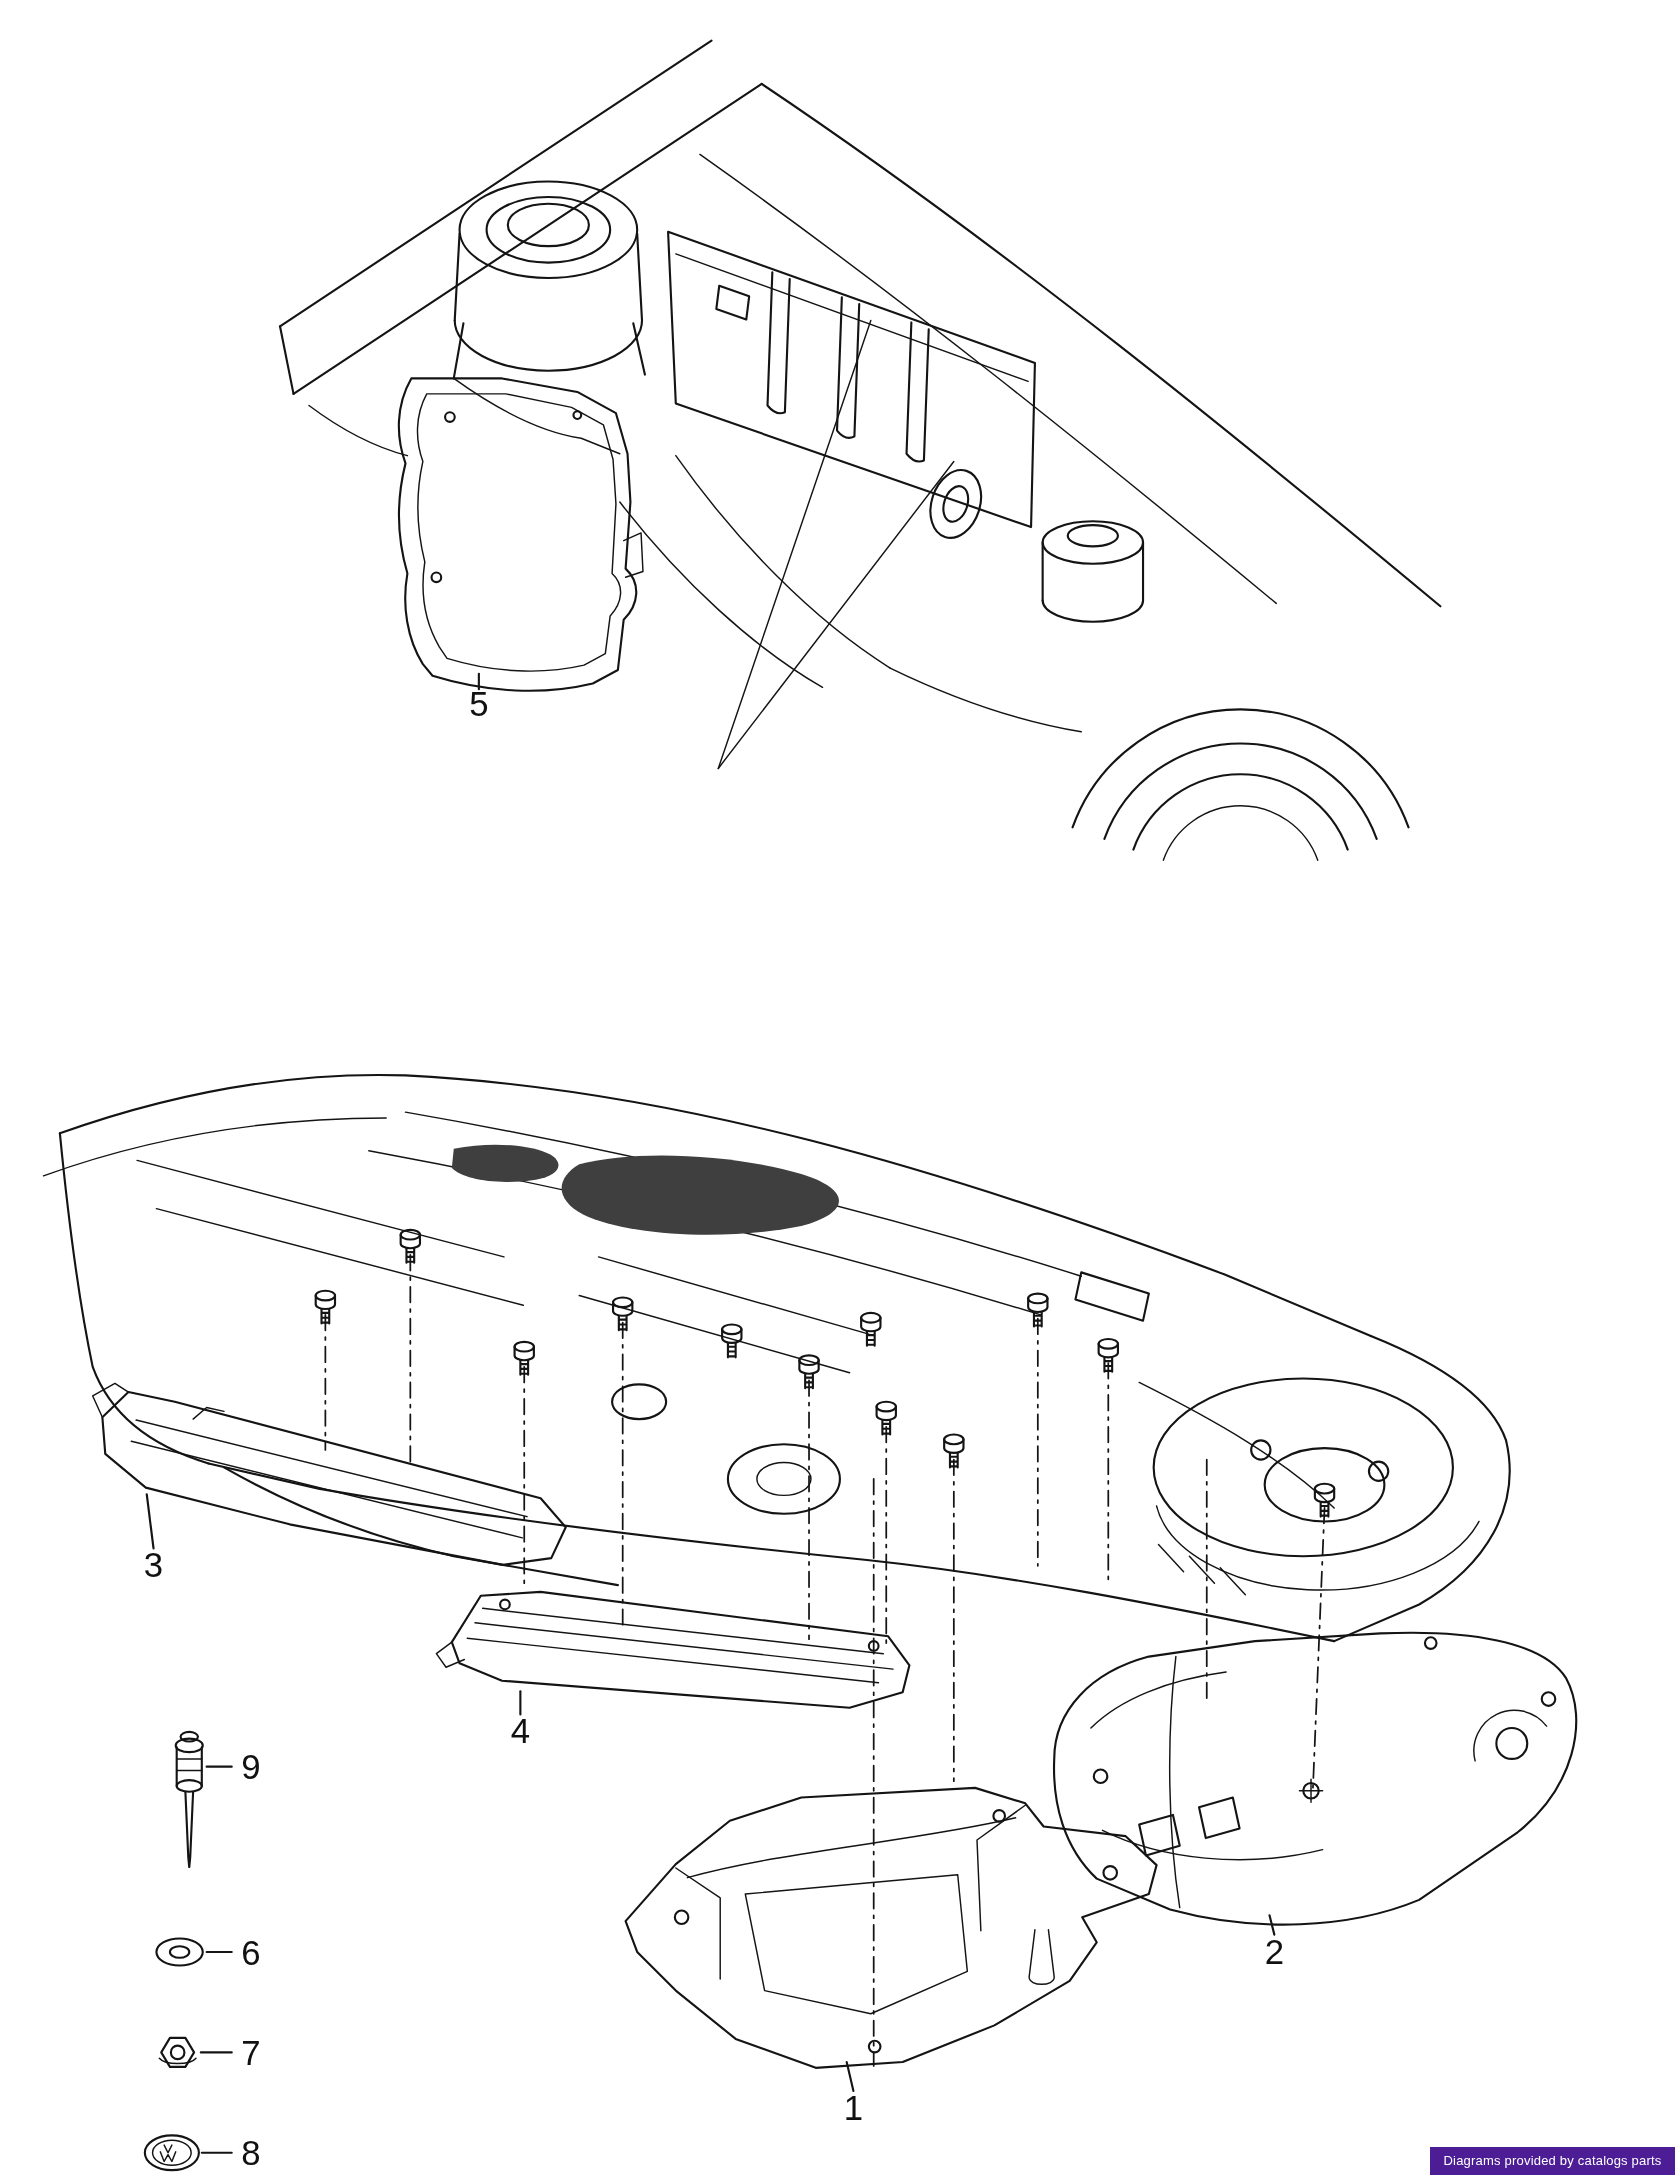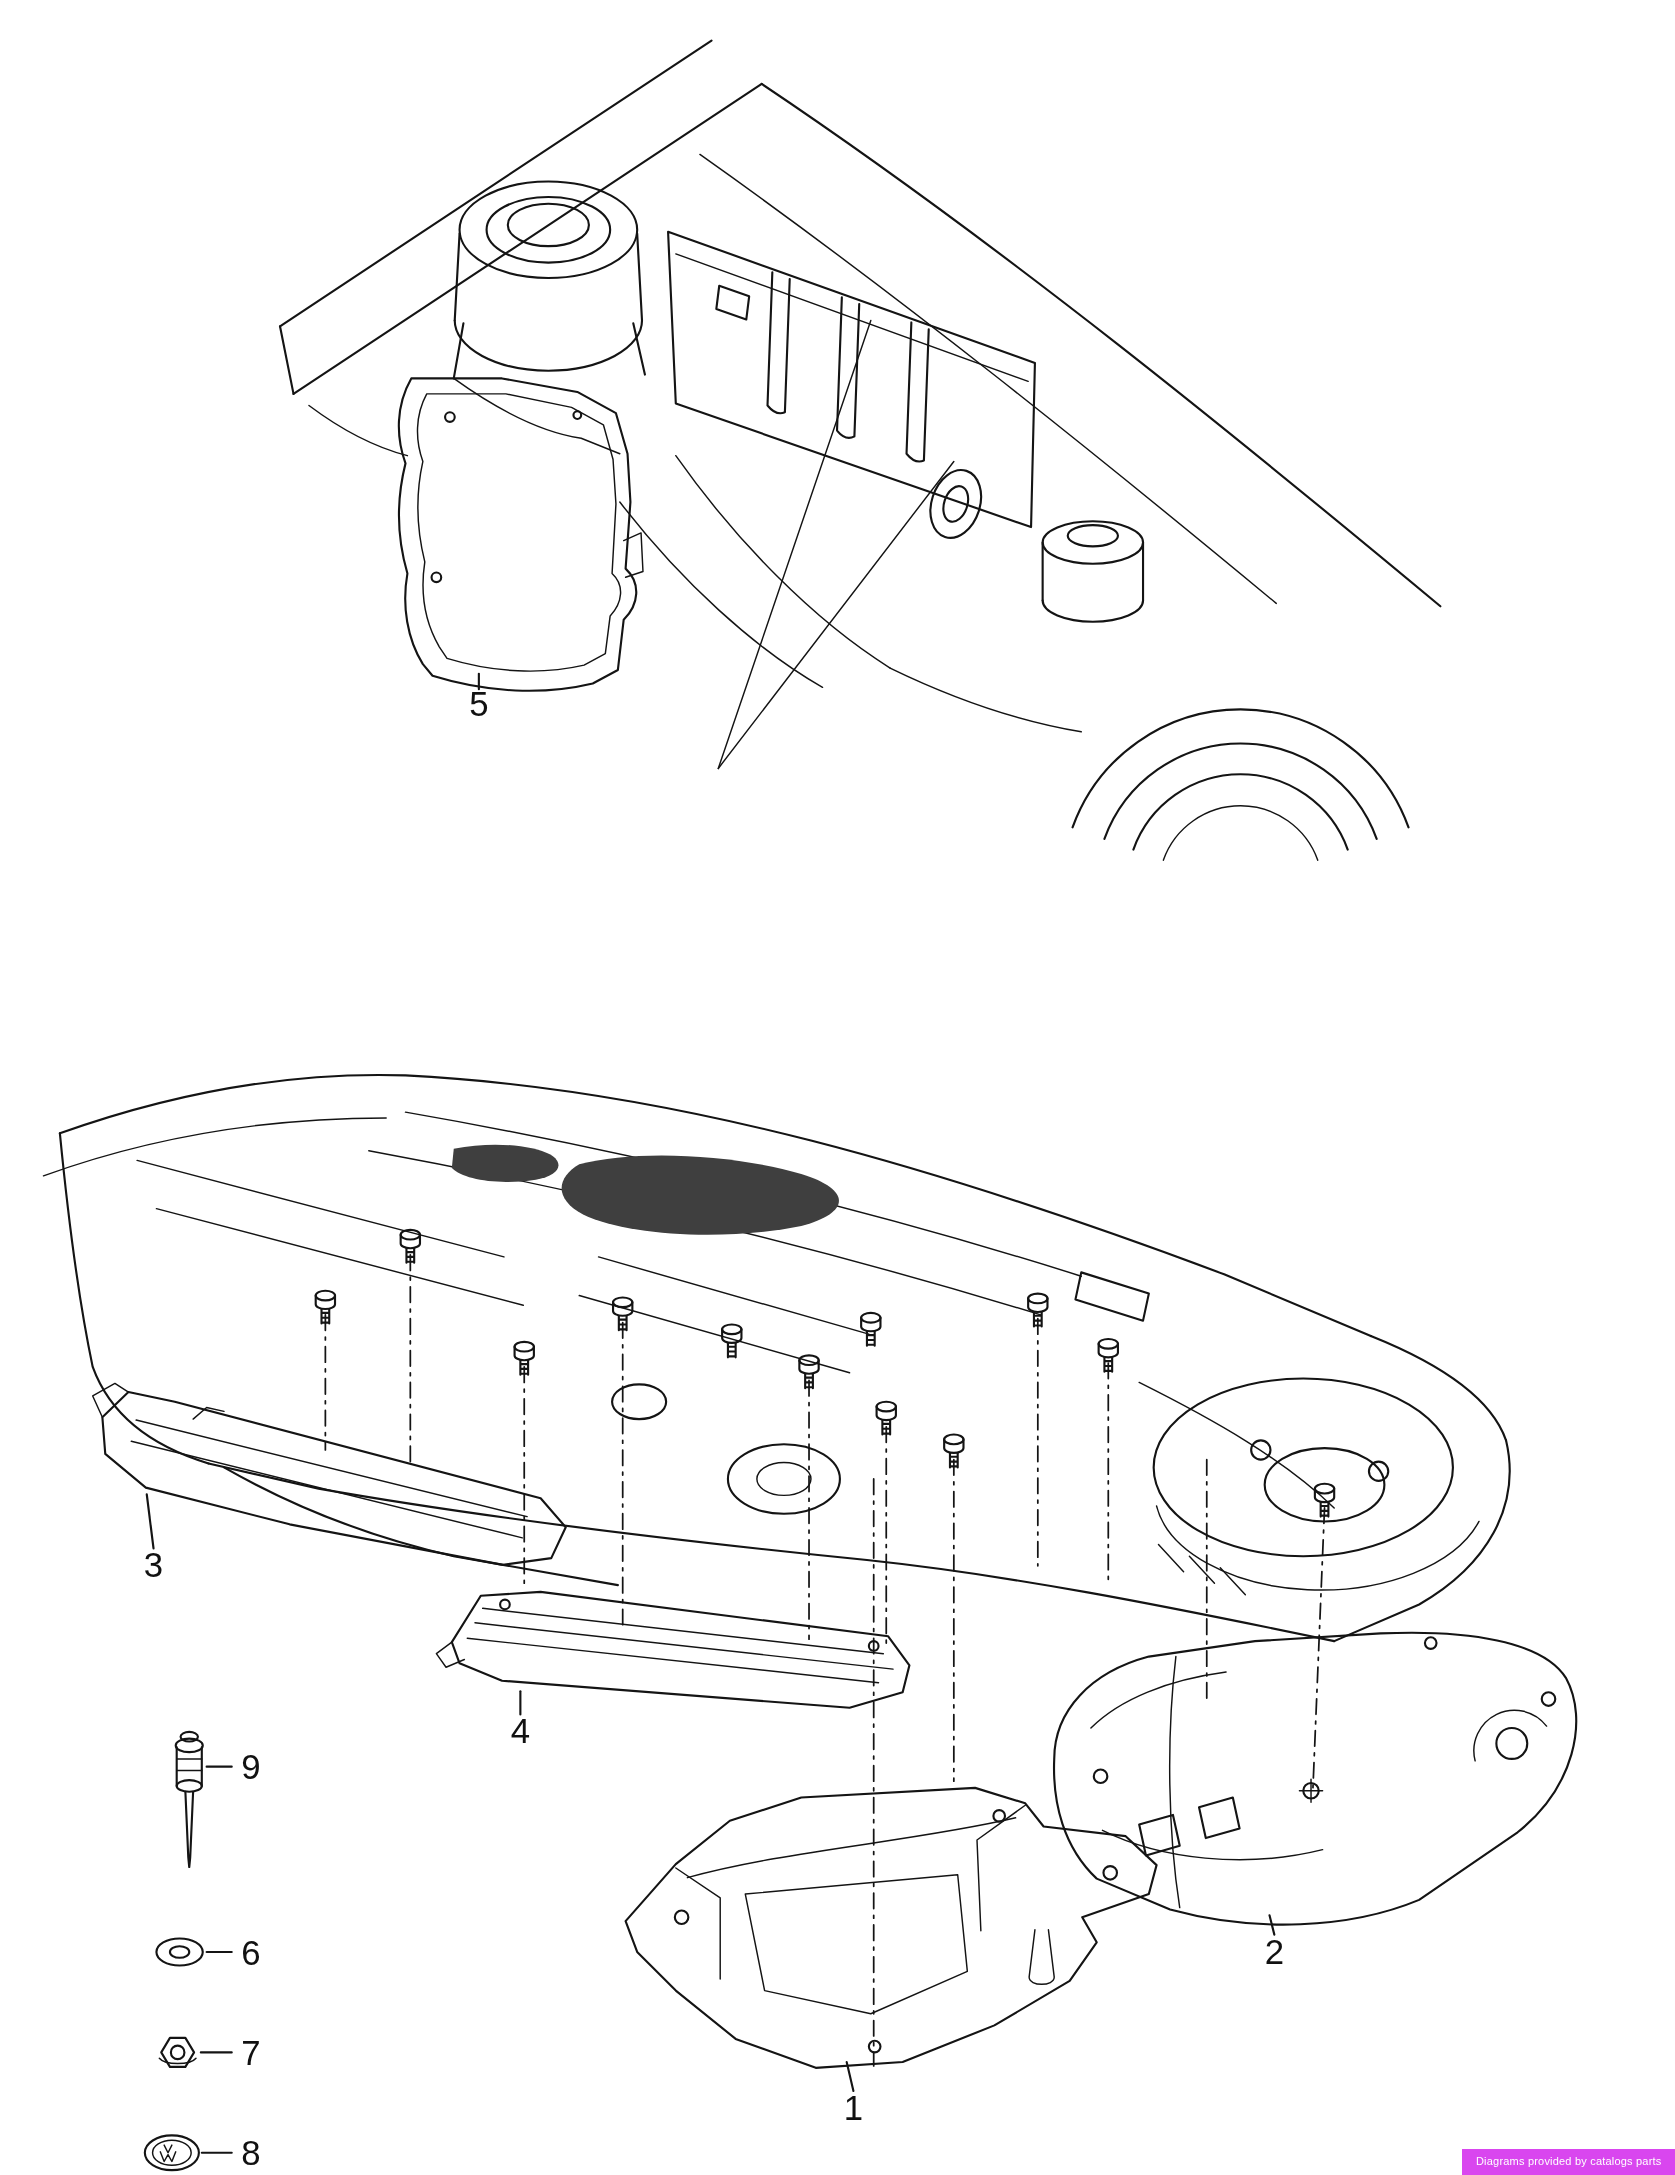--- a/index.html
+++ b/index.html
@@ -20,23 +20,23 @@
     font-family: "Liberation Sans", sans-serif;
     font-size: 36px;
     fill: #111111;
     stroke: none;
     text-anchor: middle;
   }
   .footer-badge {
     position: absolute;
     right: 0;
     bottom: 0;
-    background: #d946ef;
+    background: #4c1d95;
     color: #ffffff;
-    font-size: 11px;
+    font-size: 13px;
     line-height: 1;
     padding: 7.7px 13.5px;
     letter-spacing: 0.2px;
     font-family: "Liberation Sans", sans-serif;
     margin-top: 28px;
   }
 </style>
 </head>
 <body>
 

